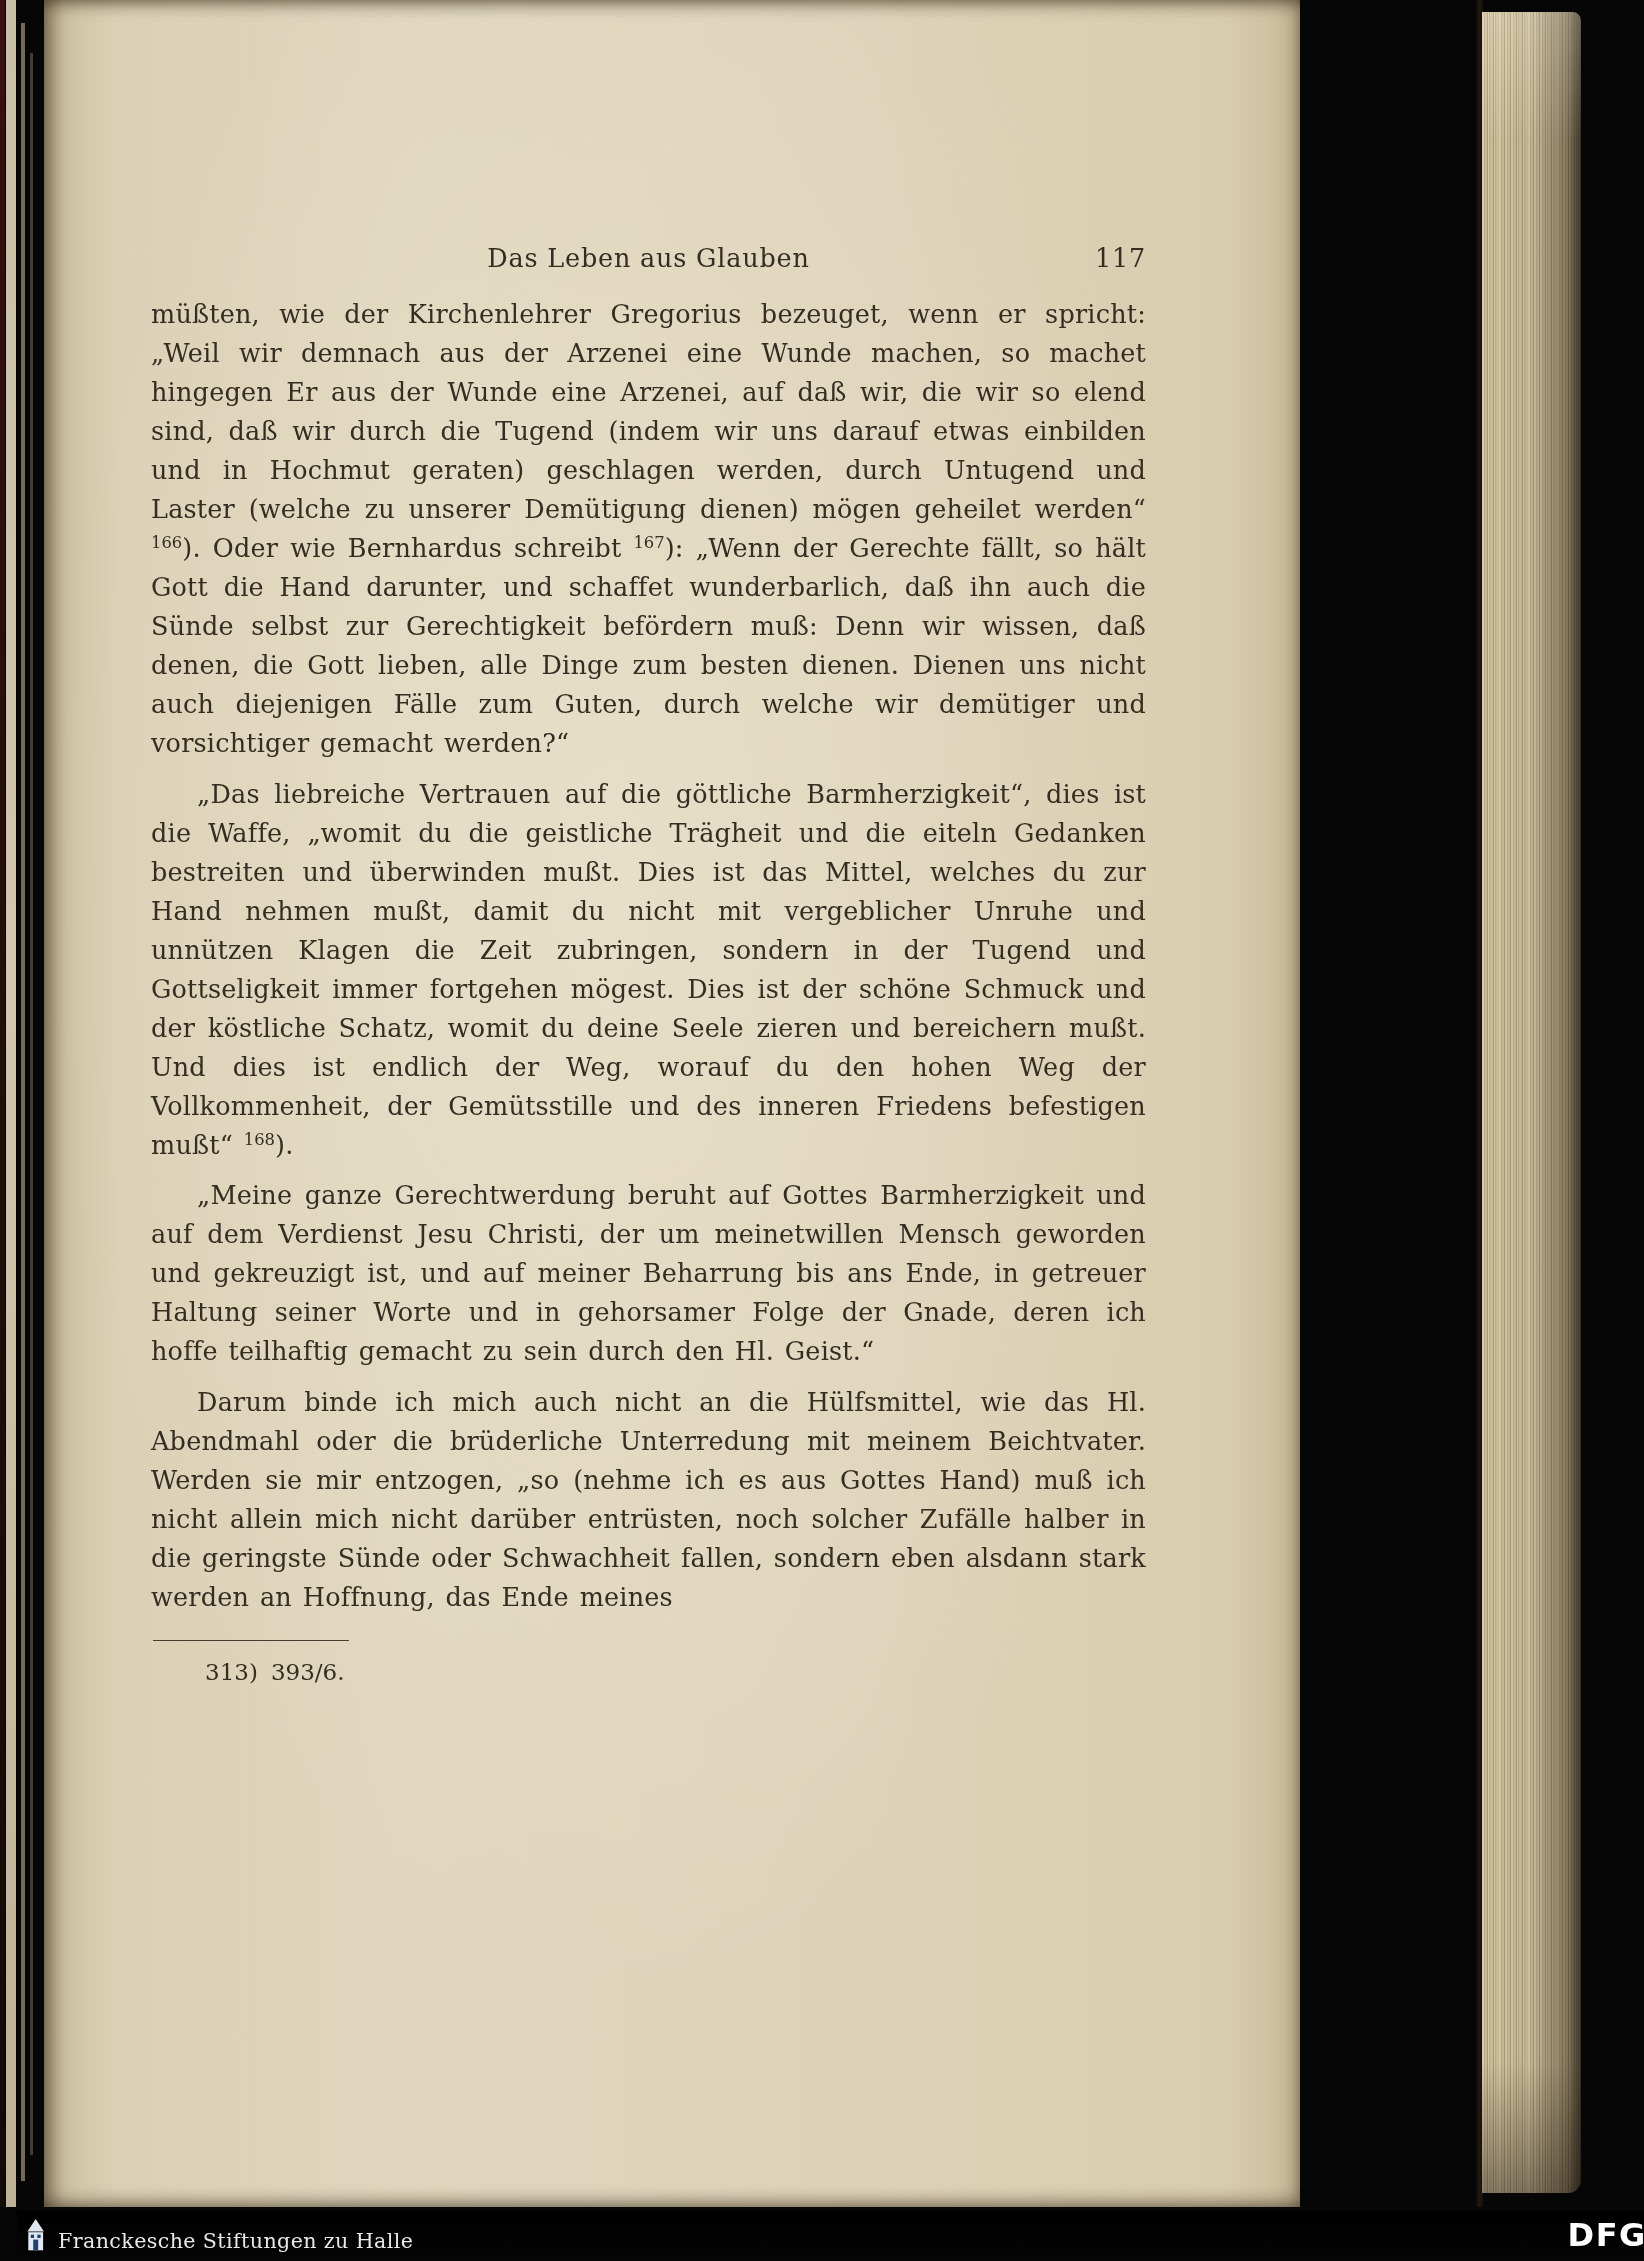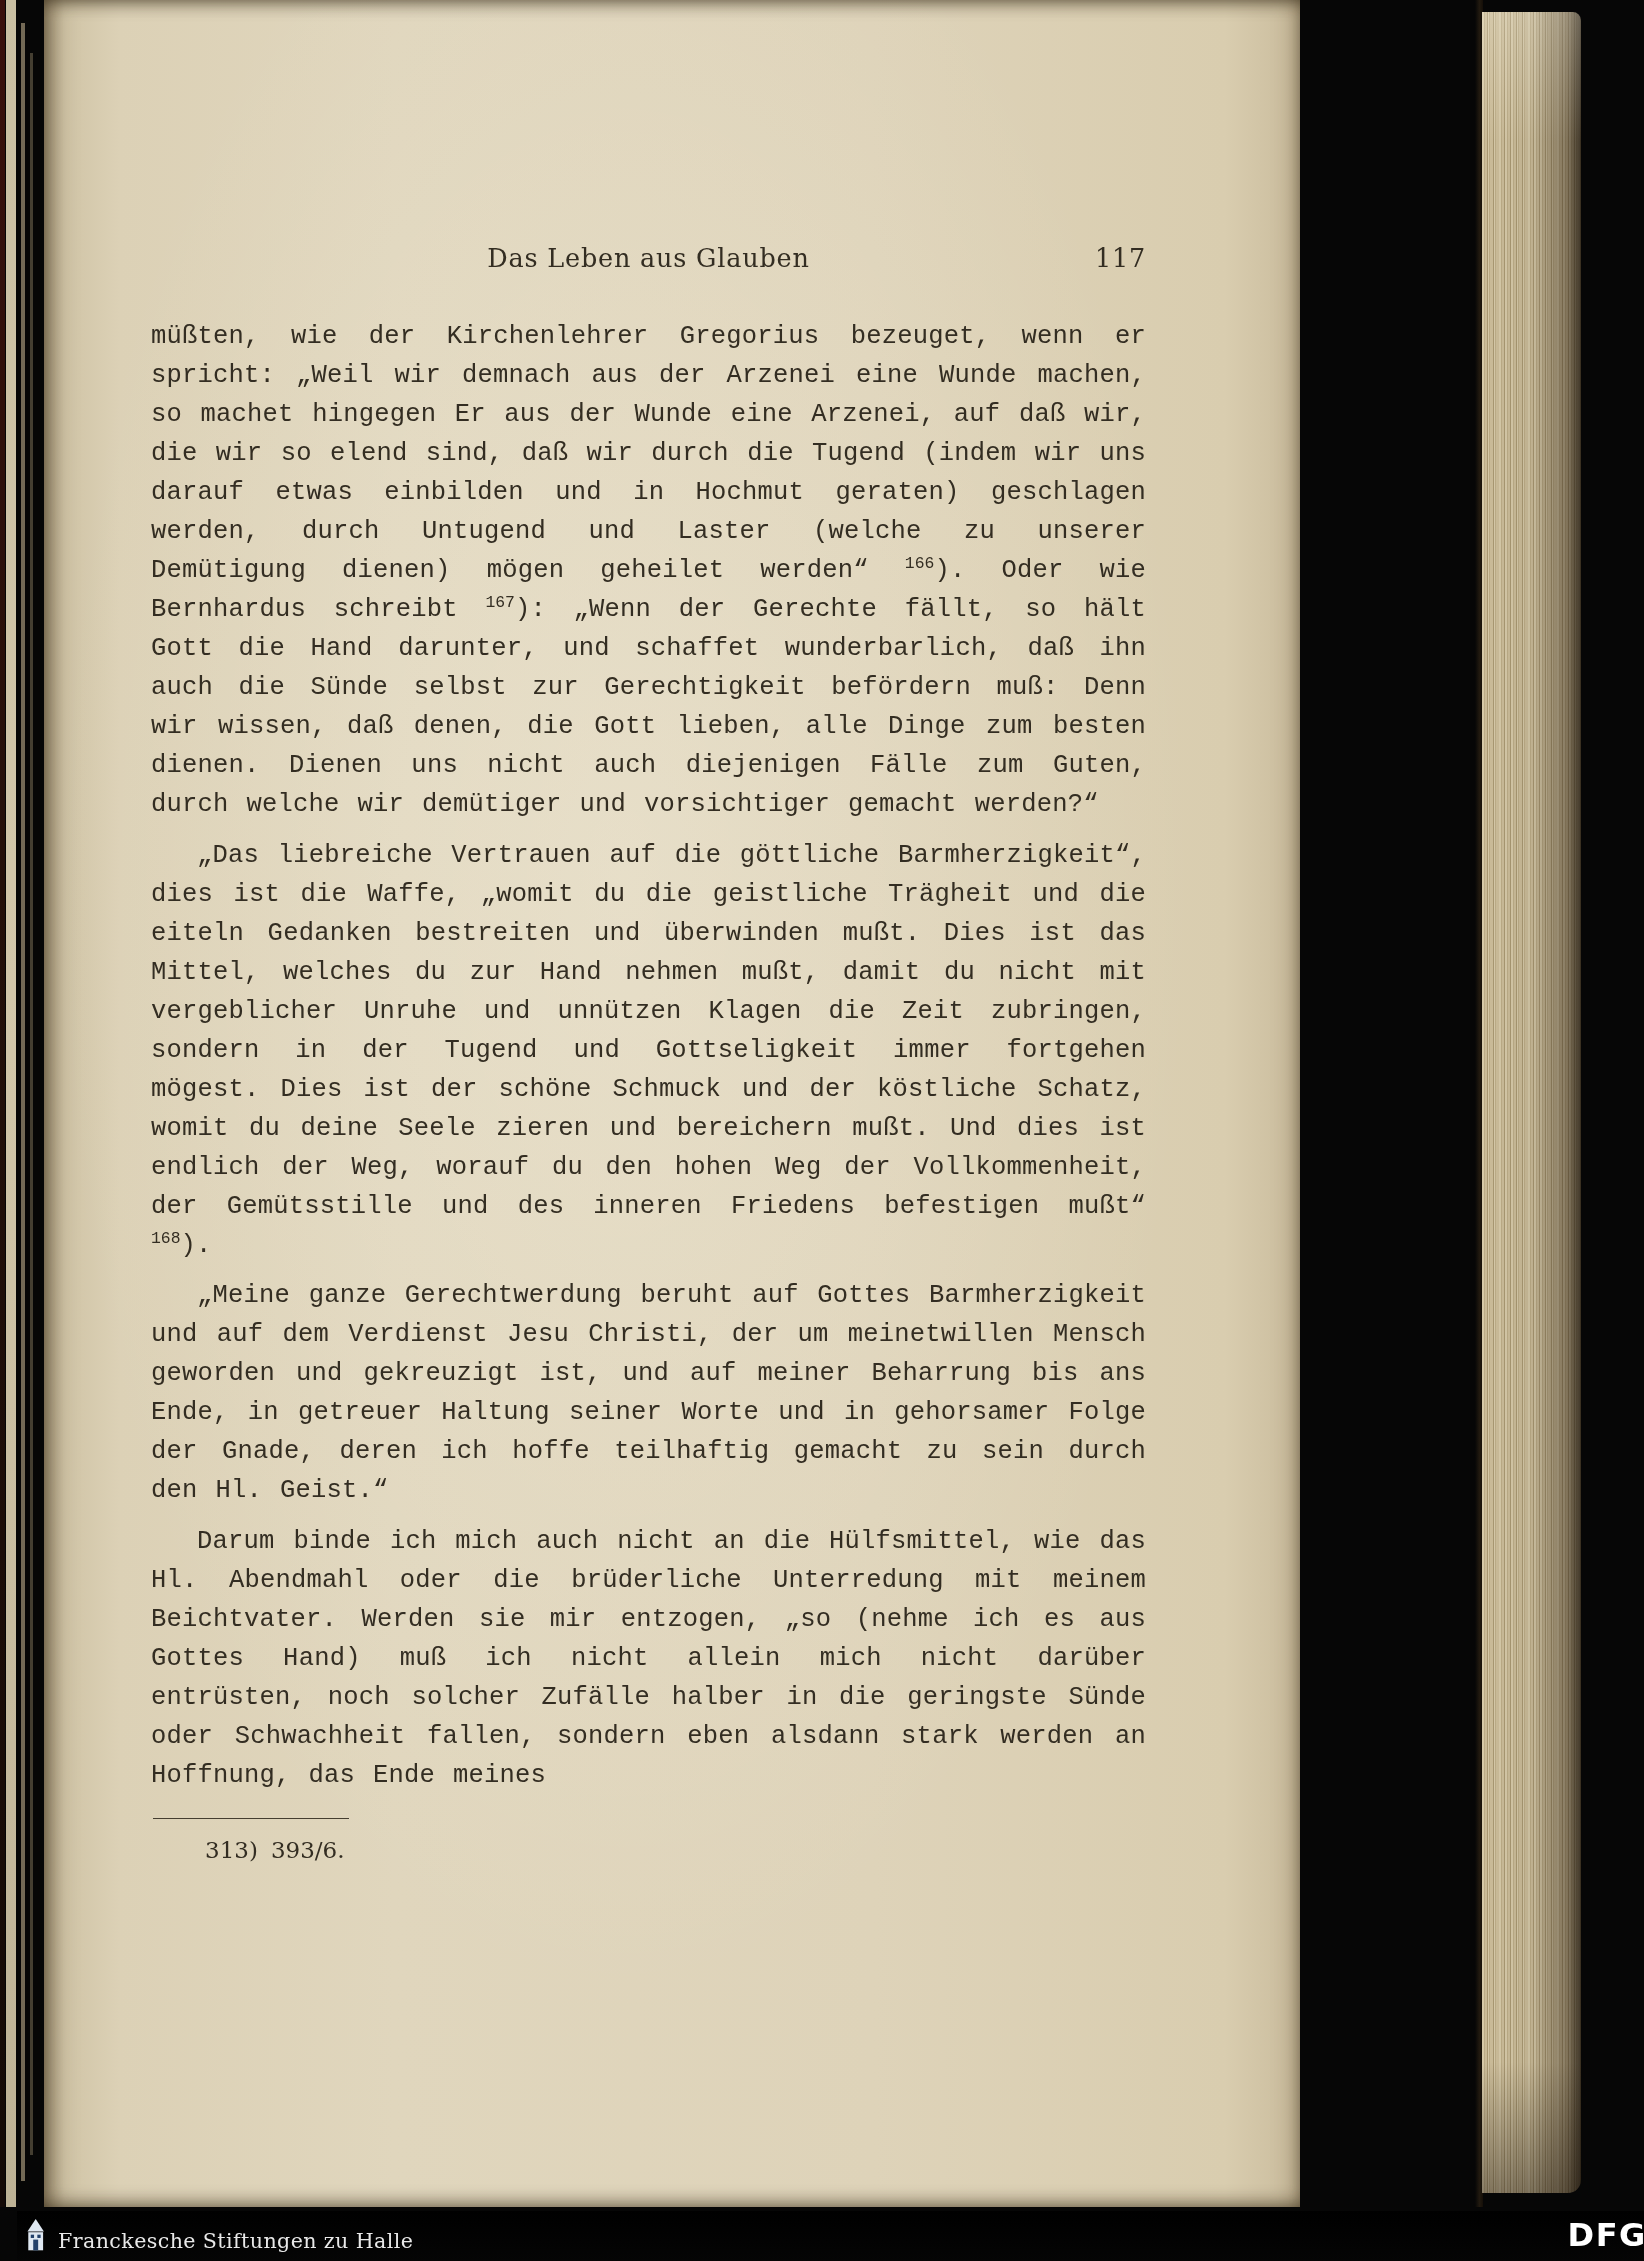--- a/index.html
+++ b/index.html
@@ -65,21 +65,21 @@
   .running-head {
     position:relative; height:36px;
     font-size:25.5px; letter-spacing:0.8px;
   }
   .head-title {
     position:absolute; left:50%; transform:translateX(-50%);
     white-space:nowrap;
   }
   .head-num { position:absolute; right:0;margin-left:42px; }
 
-  .body-text { margin-top:38px;font-family:Liberation Mono, monospace; }
+  .body-text { margin-top:16px; }
   p.para {
     margin:0;
     font-size:25.5px; line-height:39px;
     text-align:justify;
     word-spacing:2.5px;
     letter-spacing:0.2px;
   }
   p.para + p.para { margin-top:11.5px; }
   p.para.indent { text-indent:46px; }
   sup { font-size:16.4px; line-height:0; vertical-align:super; letter-spacing:0; }

